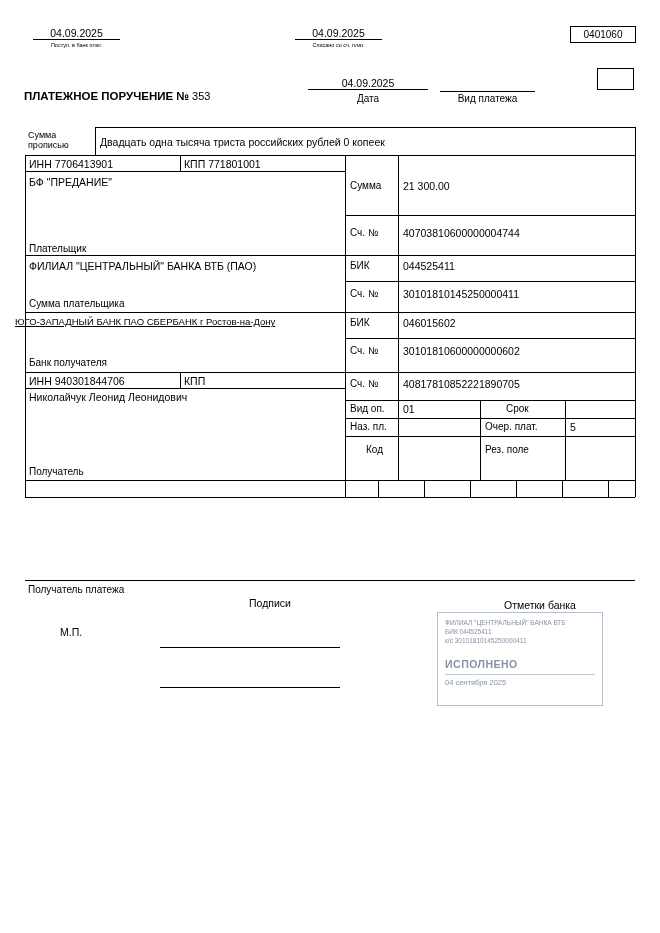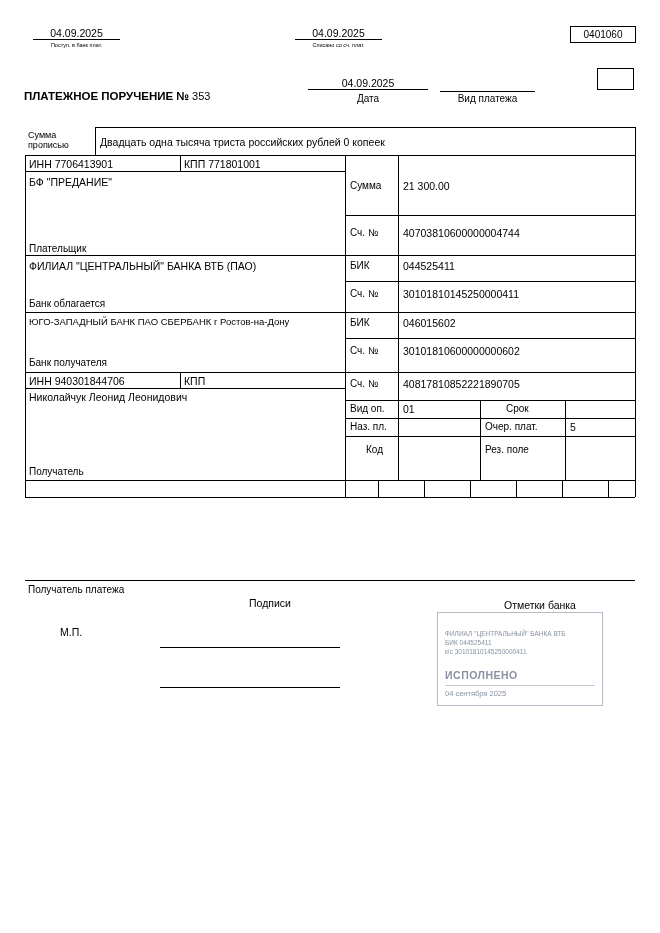--- a/index.html
+++ b/index.html
@@ -11,21 +11,21 @@
   .abs { position: absolute; white-space: nowrap; line-height: 1.15; }
   .hl  { position: absolute; height: 1px; background: #000; }
   .vl  { position: absolute; width: 1px; background: #000; }
   .c   { text-align: center; }
   .b   { font-weight: bold; }
   .cap { font-size: 5.5px; }
   .lbl { font-size: 10px; }
   .sm  { font-size: 9px; }
   .u   { border-bottom: 1px solid #000; }
   .box { position: absolute; border: 1px solid #000; }
-  .stamp { position: absolute; border: 1px solid #b6bdc9; color: #8791a3; padding: 16px 7px; background: #fff; }
+  .stamp { position: absolute; border: 1px solid #b6bdc9; color: #8791a3; padding: 5px 7px; background: #fff; }
   .stamp .s-small  { font-size: 6.5px; line-height: 1.4; white-space: nowrap; }
   .stamp .s-status { font-weight: bold; font-size: 10.5px; letter-spacing: 0.5px; margin-top: 13px; }
   .stamp .s-div    { height: 1px; background: #c3c9d4; margin: 4px 0 3px; }
   .stamp .s-date   { font-size: 7.5px; }
 </style>
 </head>
 <body>
 
 <div id="page">
 
@@ -89,27 +89,27 @@
   <div class="abs" style="left:29px;top:158px;">ИНН 7706413901</div>
   <div class="abs" style="left:184px;top:158px;">КПП 771801001</div>
   <div class="abs" style="left:29px;top:176px;">БФ "ПРЕДАНИЕ"</div>
   <div class="abs lbl" style="left:29px;top:243px;">Плательщик</div>
   <div class="abs lbl" style="left:350px;top:180px;">Сумма</div>
   <div class="abs" style="left:403px;top:180px;">21 300.00</div>
   <div class="abs lbl" style="left:350px;top:227px;">Сч. №</div>
   <div class="abs" style="left:403px;top:227px;">40703810600000004744</div>
 
   <div class="abs" style="left:29px;top:260px;">ФИЛИАЛ "ЦЕНТРАЛЬНЫЙ" БАНКА ВТБ (ПАО)</div>
-  <div class="abs lbl" style="left:29px;top:298px;">Банк облагается</div>
+  <div class="abs lbl" style="left:29px;top:298px;">Сумма плательщика</div>
   <div class="abs lbl" style="left:350px;top:260px;">БИК</div>
   <div class="abs" style="left:403px;top:260px;">044525411</div>
   <div class="abs lbl" style="left:350px;top:288px;">Сч. №</div>
   <div class="abs" style="left:403px;top:288px;">30101810145250000411</div>
 
-  <div class="abs" style="left:29px;top:317px;font-size:9.5px;">ЮГО-ЗАПАДНЫЙ БАНК ПАО СБЕРБАНК г Ростов-на-Дону</div>
+  <div class="abs" style="left:15px;top:317px;font-size:9.5px;text-decoration:underline;">ЮГО-ЗАПАДНЫЙ БАНК ПАО СБЕРБАНК г Ростов-на-Дону</div>
   <div class="abs lbl" style="left:29px;top:357px;">Банк получателя</div>
   <div class="abs lbl" style="left:350px;top:317px;">БИК</div>
   <div class="abs" style="left:403px;top:317px;">046015602</div>
   <div class="abs lbl" style="left:350px;top:345px;">Сч. №</div>
   <div class="abs" style="left:403px;top:345px;">30101810600000000602</div>
 
   <div class="abs" style="left:29px;top:375px;">ИНН 940301844706</div>
   <div class="abs" style="left:184px;top:375px;">КПП</div>
   <div class="abs" style="left:29px;top:391px;">Николайчук Леонид Леонидович</div>
   <div class="abs lbl" style="left:29px;top:466px;">Получатель</div>

